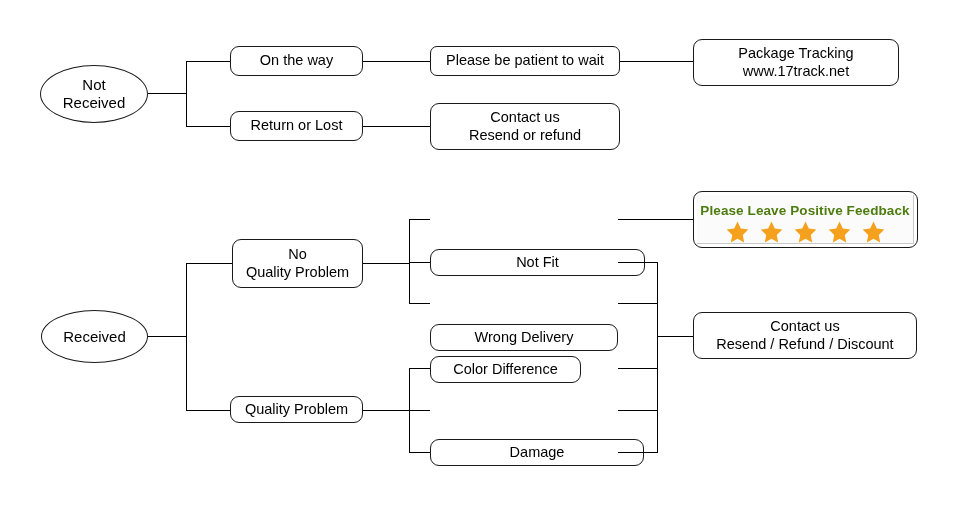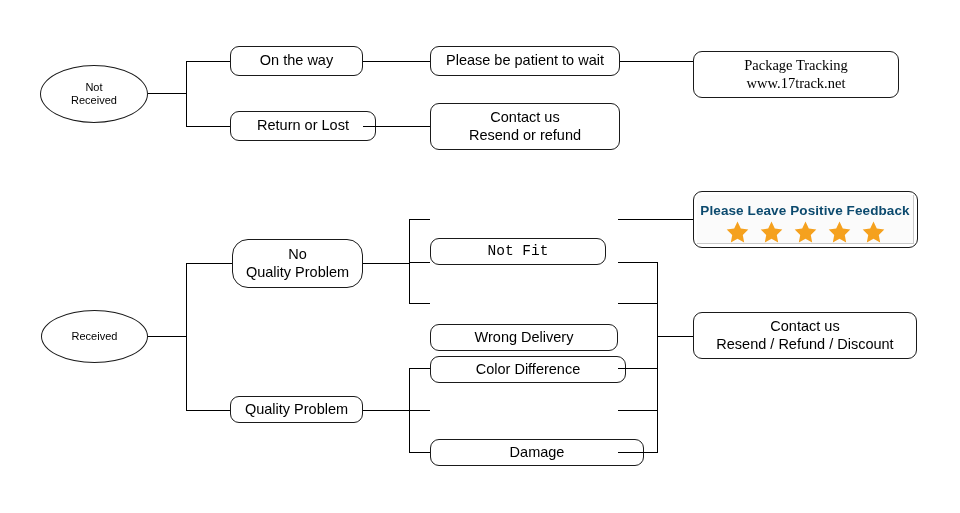--- a/index.html
+++ b/index.html
@@ -45,21 +45,21 @@
   }
   .node.ellipse {
     border-radius: 50%;
   }
   .node .lbl {
     display: block;
     white-space: pre-line;
   }
 
   
-  .t-ellipse { font-size: 11px; }
+  .t-ellipse { font-size: 15px; }
   .t-box     { font-size: 14.5px; }
   .t-box2    { font-size: 14.5px; }
 
   
   .feedback-card {
     position: absolute;
     box-sizing: border-box;
     border: 1px solid #1a1a1a;
     border-radius: 9px;
     background: #ffffff;
@@ -76,21 +76,21 @@
     border-bottom: 1px solid #c9c9c9;
     display: flex;
     flex-direction: column;
     align-items: center;
     justify-content: center;
     padding-top: 1px;
   }
   .feedback-text {
     font-size: 13.5px;
     font-weight: bold;
-    color: #0c4a6e;
+    color: #4d7c0f;
     letter-spacing: 0.1px;
     white-space: nowrap;
     margin-top: 8px;
   }
   .star-row {
     display: flex;
     gap: 9px;
     margin-top: 2px;
   }
   .star {
@@ -115,31 +115,31 @@
 
   <div class="line h" style="left:186px; top:61px; width:44px;"></div>
 
   <div class="line h" style="left:186px; top:126px; width:44px;"></div>
 
   <div class="node rounded t-box" style="left:230px; top:46px; width:133px; height:30px;">
     <span class="lbl">On the way</span>
   </div>
   <div class="line h" style="left:363px; top:61px; width:67px;"></div>
 
-  <div class="node rounded t-box" style="left:430px; top:46px; width:190px; height:30px;">
+  <div class="node rounded t-box" style="left:430px; top:46px; width:190px; height:30px;border-radius:7px;">
     <span class="lbl">Please be patient to wait</span>
   </div>
   <div class="line h" style="left:620px; top:61px; width:73px;"></div>
 
-  <div class="node rounded t-box" style="left:693px; top:51px; width:206px; height:47px;font-family:Liberation Serif, serif;">
+  <div class="node rounded t-box" style="left:693px; top:39px; width:206px; height:47px;">
     <span class="lbl">Package Tracking
 www.17track.net</span>
   </div>
 
-  <div class="node rounded t-box" style="left:230px; top:111px; width:146px; height:30px;">
+  <div class="node rounded t-box" style="left:230px; top:111px; width:133px; height:30px;">
     <span class="lbl">Return or Lost</span>
   </div>
   <div class="line h" style="left:363px; top:126px; width:67px;"></div>
 
   <div class="node rounded t-box" style="left:430px; top:103px; width:190px; height:47px;">
     <span class="lbl">Contact us
 Resend or refund</span>
   </div>
 
   <div class="node ellipse t-ellipse" style="left:41px; top:310px; width:107px; height:53px;">
@@ -147,53 +147,53 @@
   </div>
 
   <div class="line h" style="left:148px; top:336px; width:38px;"></div>
 
   <div class="line v" style="left:186px; top:263px; height:147px;"></div>
 
   <div class="line h" style="left:186px; top:263px; width:46px;"></div>
 
   <div class="line h" style="left:186px; top:410px; width:44px;"></div>
 
-  <div class="node rounded t-box2" style="left:232px; top:239px; width:131px; height:49px;border-radius:16px;">
+  <div class="node rounded t-box2" style="left:232px; top:239px; width:131px; height:49px;">
     <span class="lbl">No
 Quality Problem</span>
   </div>
 
   <div class="line h" style="left:363px; top:263px; width:46px;"></div>
   <div class="line v" style="left:409px; top:219px; height:84px;"></div>
   <div class="line h" style="left:409px; top:219px; width:21px;"></div>
   <div class="line h" style="left:409px; top:262px; width:21px;"></div>
   <div class="line h" style="left:409px; top:303px; width:21px;"></div>
 
 
-  <div class="node rounded t-box" style="left:430px; top:238px; width:176px; height:27px;font-family:Liberation Mono, monospace;">
+  <div class="node rounded t-box" style="left:430px; top:249px; width:215px; height:27px;">
     <span class="lbl">Not Fit</span>
   </div>
 
   <div class="node rounded t-box" style="left:430px; top:290px; width:188px; height:27px;margin-top:34px;">
     <span class="lbl">Wrong Delivery</span>
   </div>
 
   <div class="line h" style="left:618px; top:219px; width:75px;"></div>
 
   <div class="node rounded t-box" style="left:230px; top:396px; width:133px; height:27px;">
     <span class="lbl">Quality Problem</span>
   </div>
 
   <div class="line h" style="left:363px; top:410px; width:46px;"></div>
   <div class="line v" style="left:409px; top:368px; height:84px;"></div>
   <div class="line h" style="left:409px; top:368px; width:21px;"></div>
   <div class="line h" style="left:409px; top:410px; width:21px;"></div>
   <div class="line h" style="left:409px; top:452px; width:21px;"></div>
 
-  <div class="node rounded t-box" style="left:430px; top:356px; width:196px; height:27px;">
+  <div class="node rounded t-box" style="left:430px; top:356px; width:151px; height:27px;">
     <span class="lbl">Color Difference</span>
   </div>
 
 
   <div class="node rounded t-box" style="left:430px; top:439px; width:214px; height:27px;">
     <span class="lbl">Damage</span>
   </div>
 
   <div class="line h" style="left:618px; top:262px; width:39px;"></div>
   <div class="line h" style="left:618px; top:303px; width:39px;"></div>

